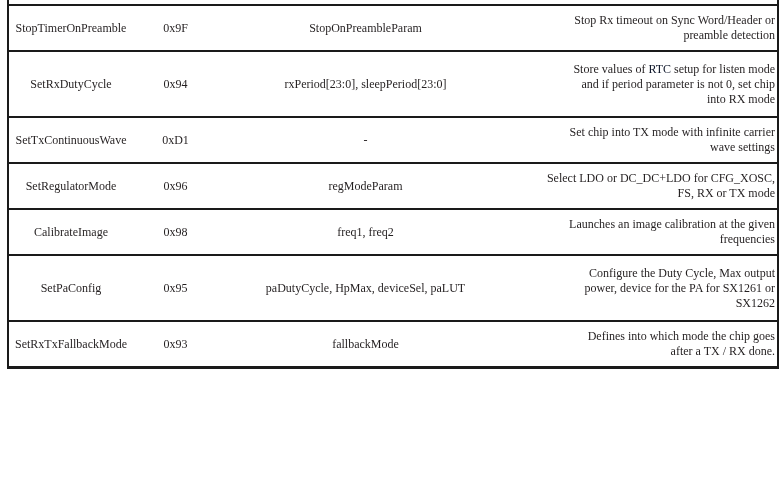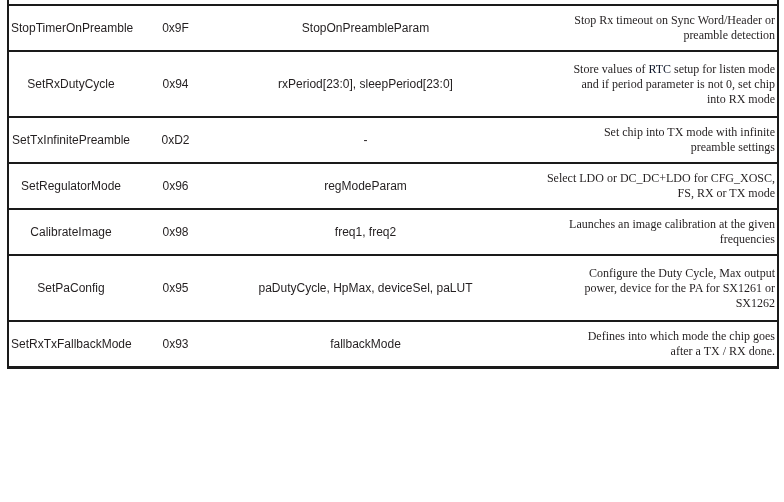--- a/index.html
+++ b/index.html
@@ -31,21 +31,21 @@
     font-size: 12px;
     line-height: 15px;
     padding: 2px 2px;
   }
   tr.sliver td {
     height: 4px;
     padding: 0;
   }
   tr.row-2line td { height: 40px; }
   tr.row-3line td { height: 60px; }
-  td.cmd, td.op, td.par { white-space: nowrap; }
+  td.cmd, td.op, td.par { white-space: nowrap; font-family: Liberation Serif, serif; }
   .line { text-align: right; font-family: Liberation Serif, serif; }
   .rtc-link {
     color: #0f172a;
     cursor: pointer;
   }
 </style>
 </head>
 <body>
 
 <div class="table-wrap">
@@ -76,30 +76,30 @@
         <td class="op">0x94</td>
         <td class="par">rxPeriod[23:0], sleepPeriod[23:0]</td>
         <td class="desc">
           <div class="line"><span>Store values of </span><span class="rtc-link">RTC</span><span> setup for listen mode</span></div>
           <div class="line">and if period parameter is not 0, set chip</div>
           <div class="line">into RX mode</div>
         </td>
       </tr>
 
 
-
       <tr class="row-2line">
-        <td class="cmd">SetTxInfinitePreamble</td>
-        <td class="op">0xD2</td>
+        <td class="cmd">SetTxContinuousWave</td>
+        <td class="op">0xD1</td>
         <td class="par">-</td>
         <td class="desc">
-          <div class="line">Set chip into TX mode with infinite</div>
-          <div class="line">preamble settings</div>
+          <div class="line">Set chip into TX mode with infinite carrier</div>
+          <div class="line">wave settings</div>
         </td>
       </tr>
+
 
       <tr class="row-2line">
         <td class="cmd">SetRegulatorMode</td>
         <td class="op">0x96</td>
         <td class="par">regModeParam</td>
         <td class="desc">
           <div class="line">Select LDO or DC_DC+LDO for CFG_XOSC,</div>
           <div class="line">FS, RX or TX mode</div>
         </td>
       </tr>

